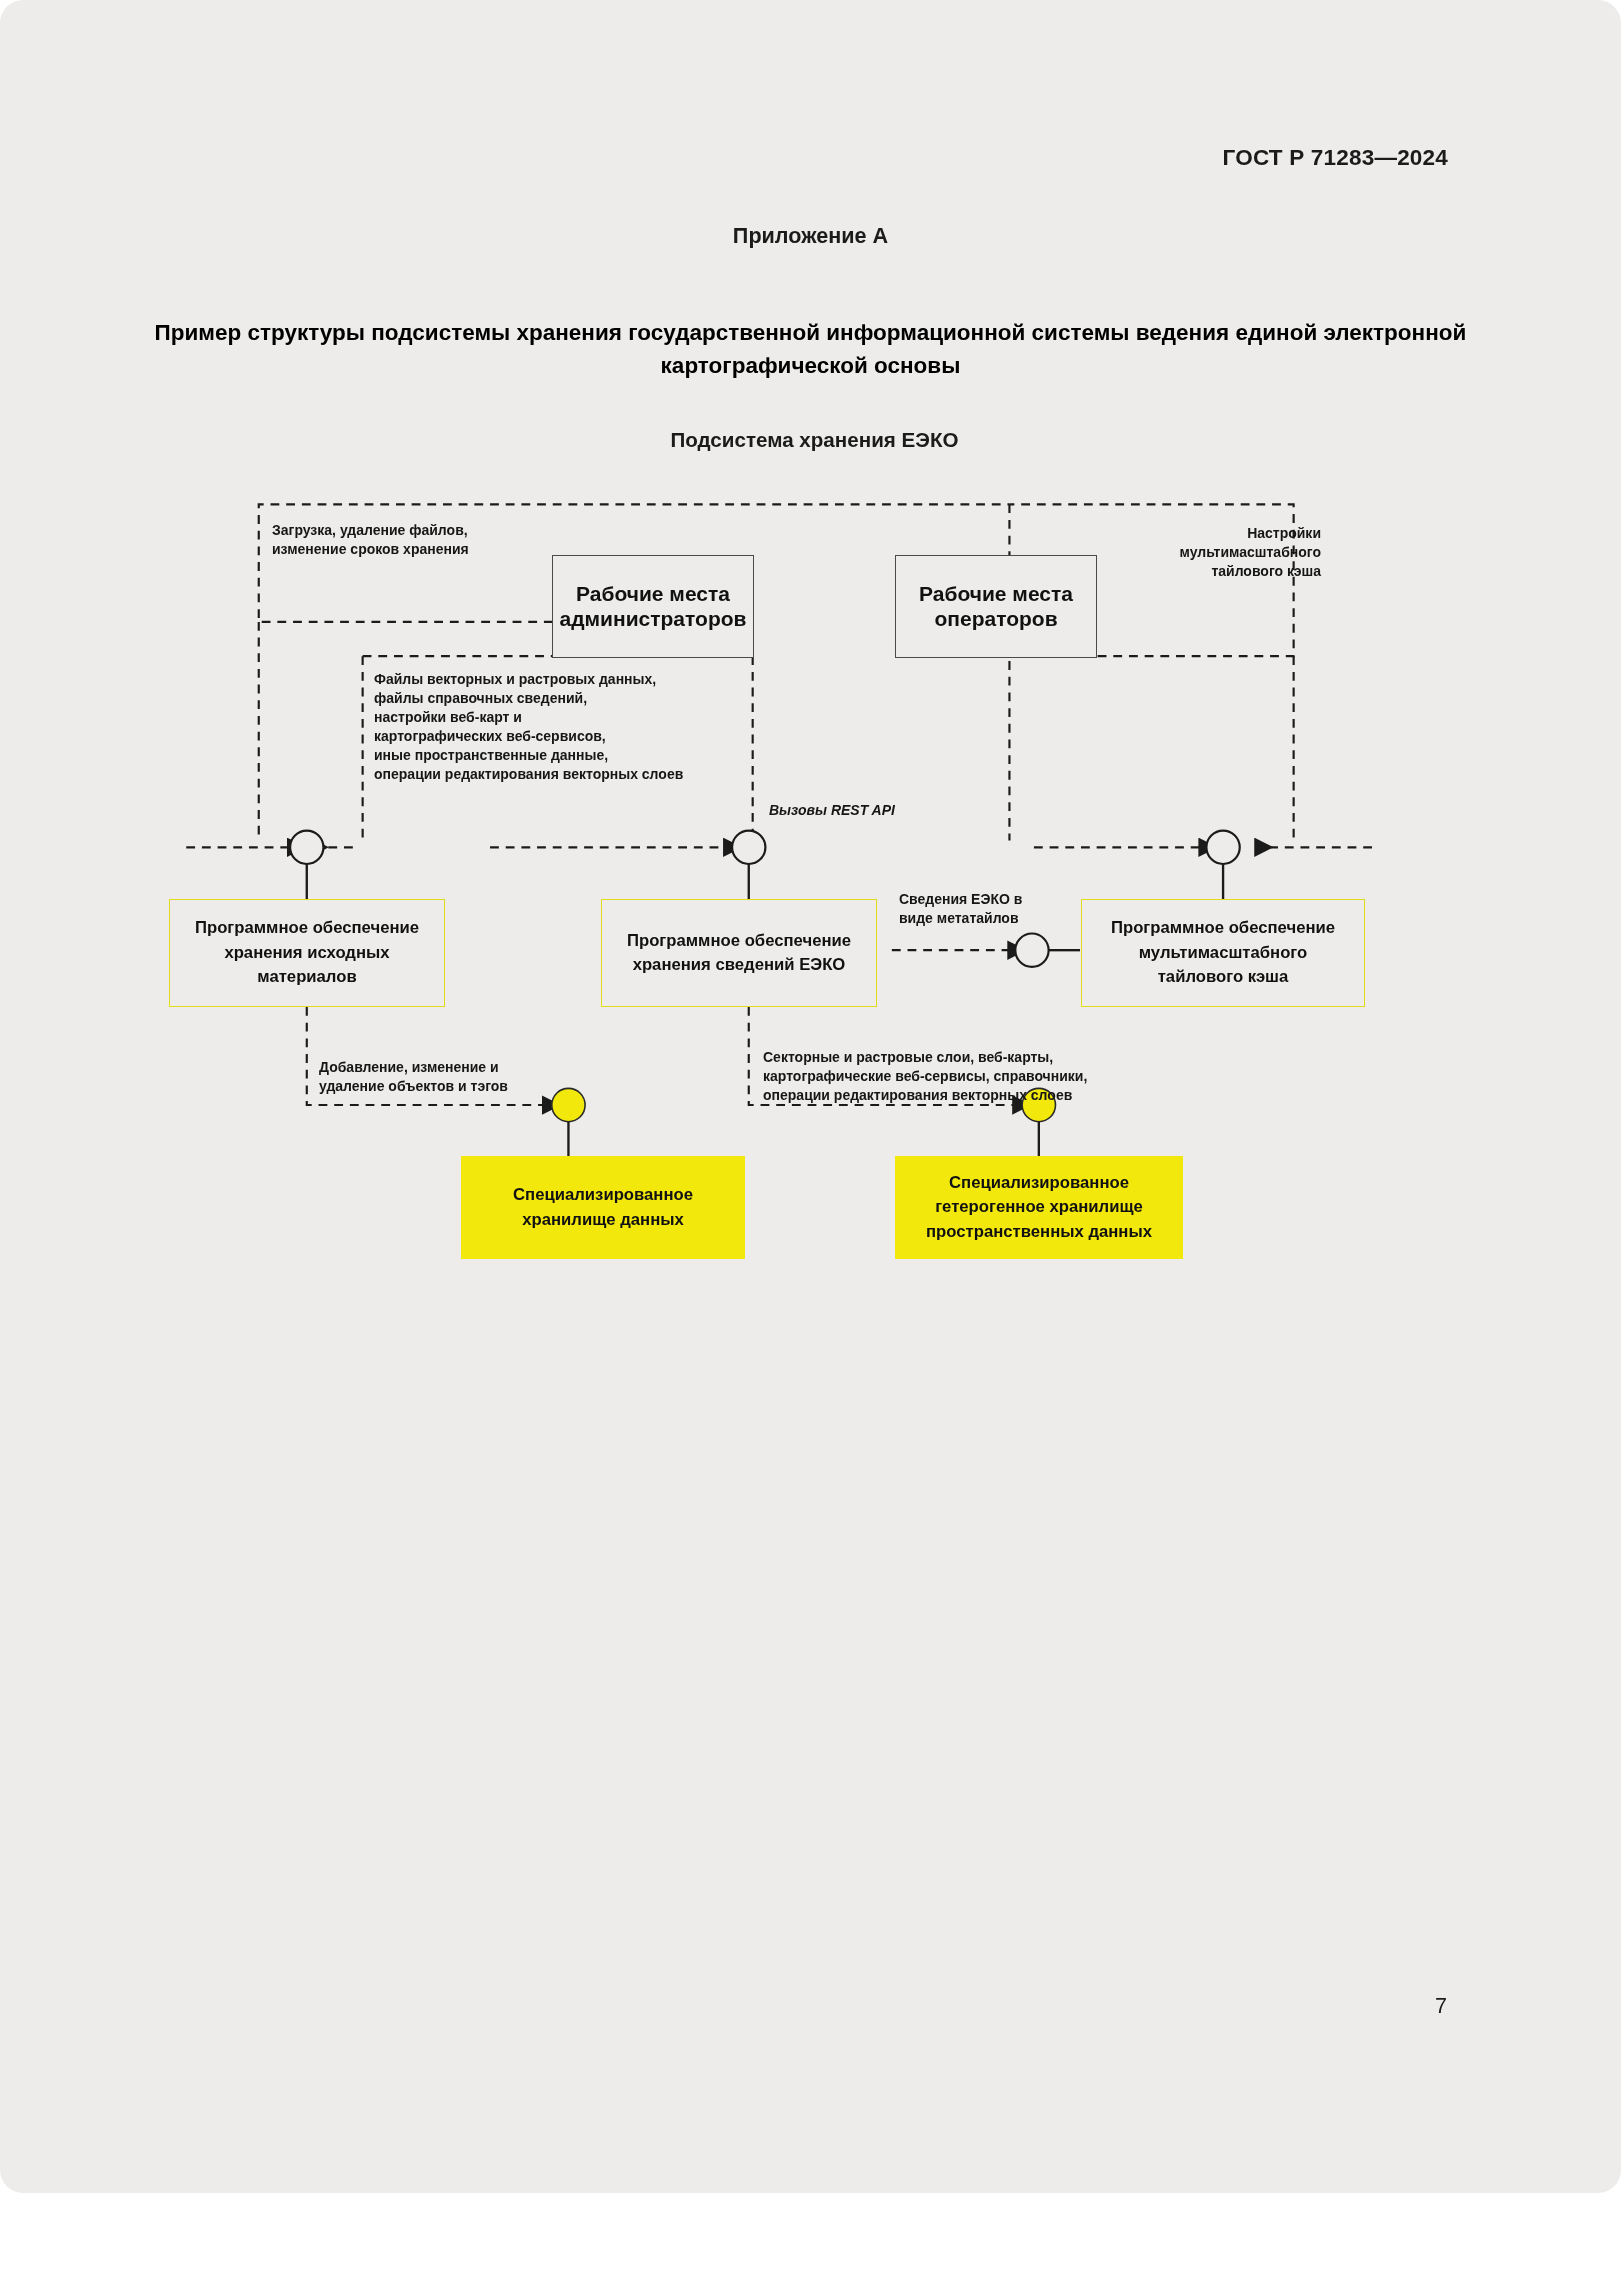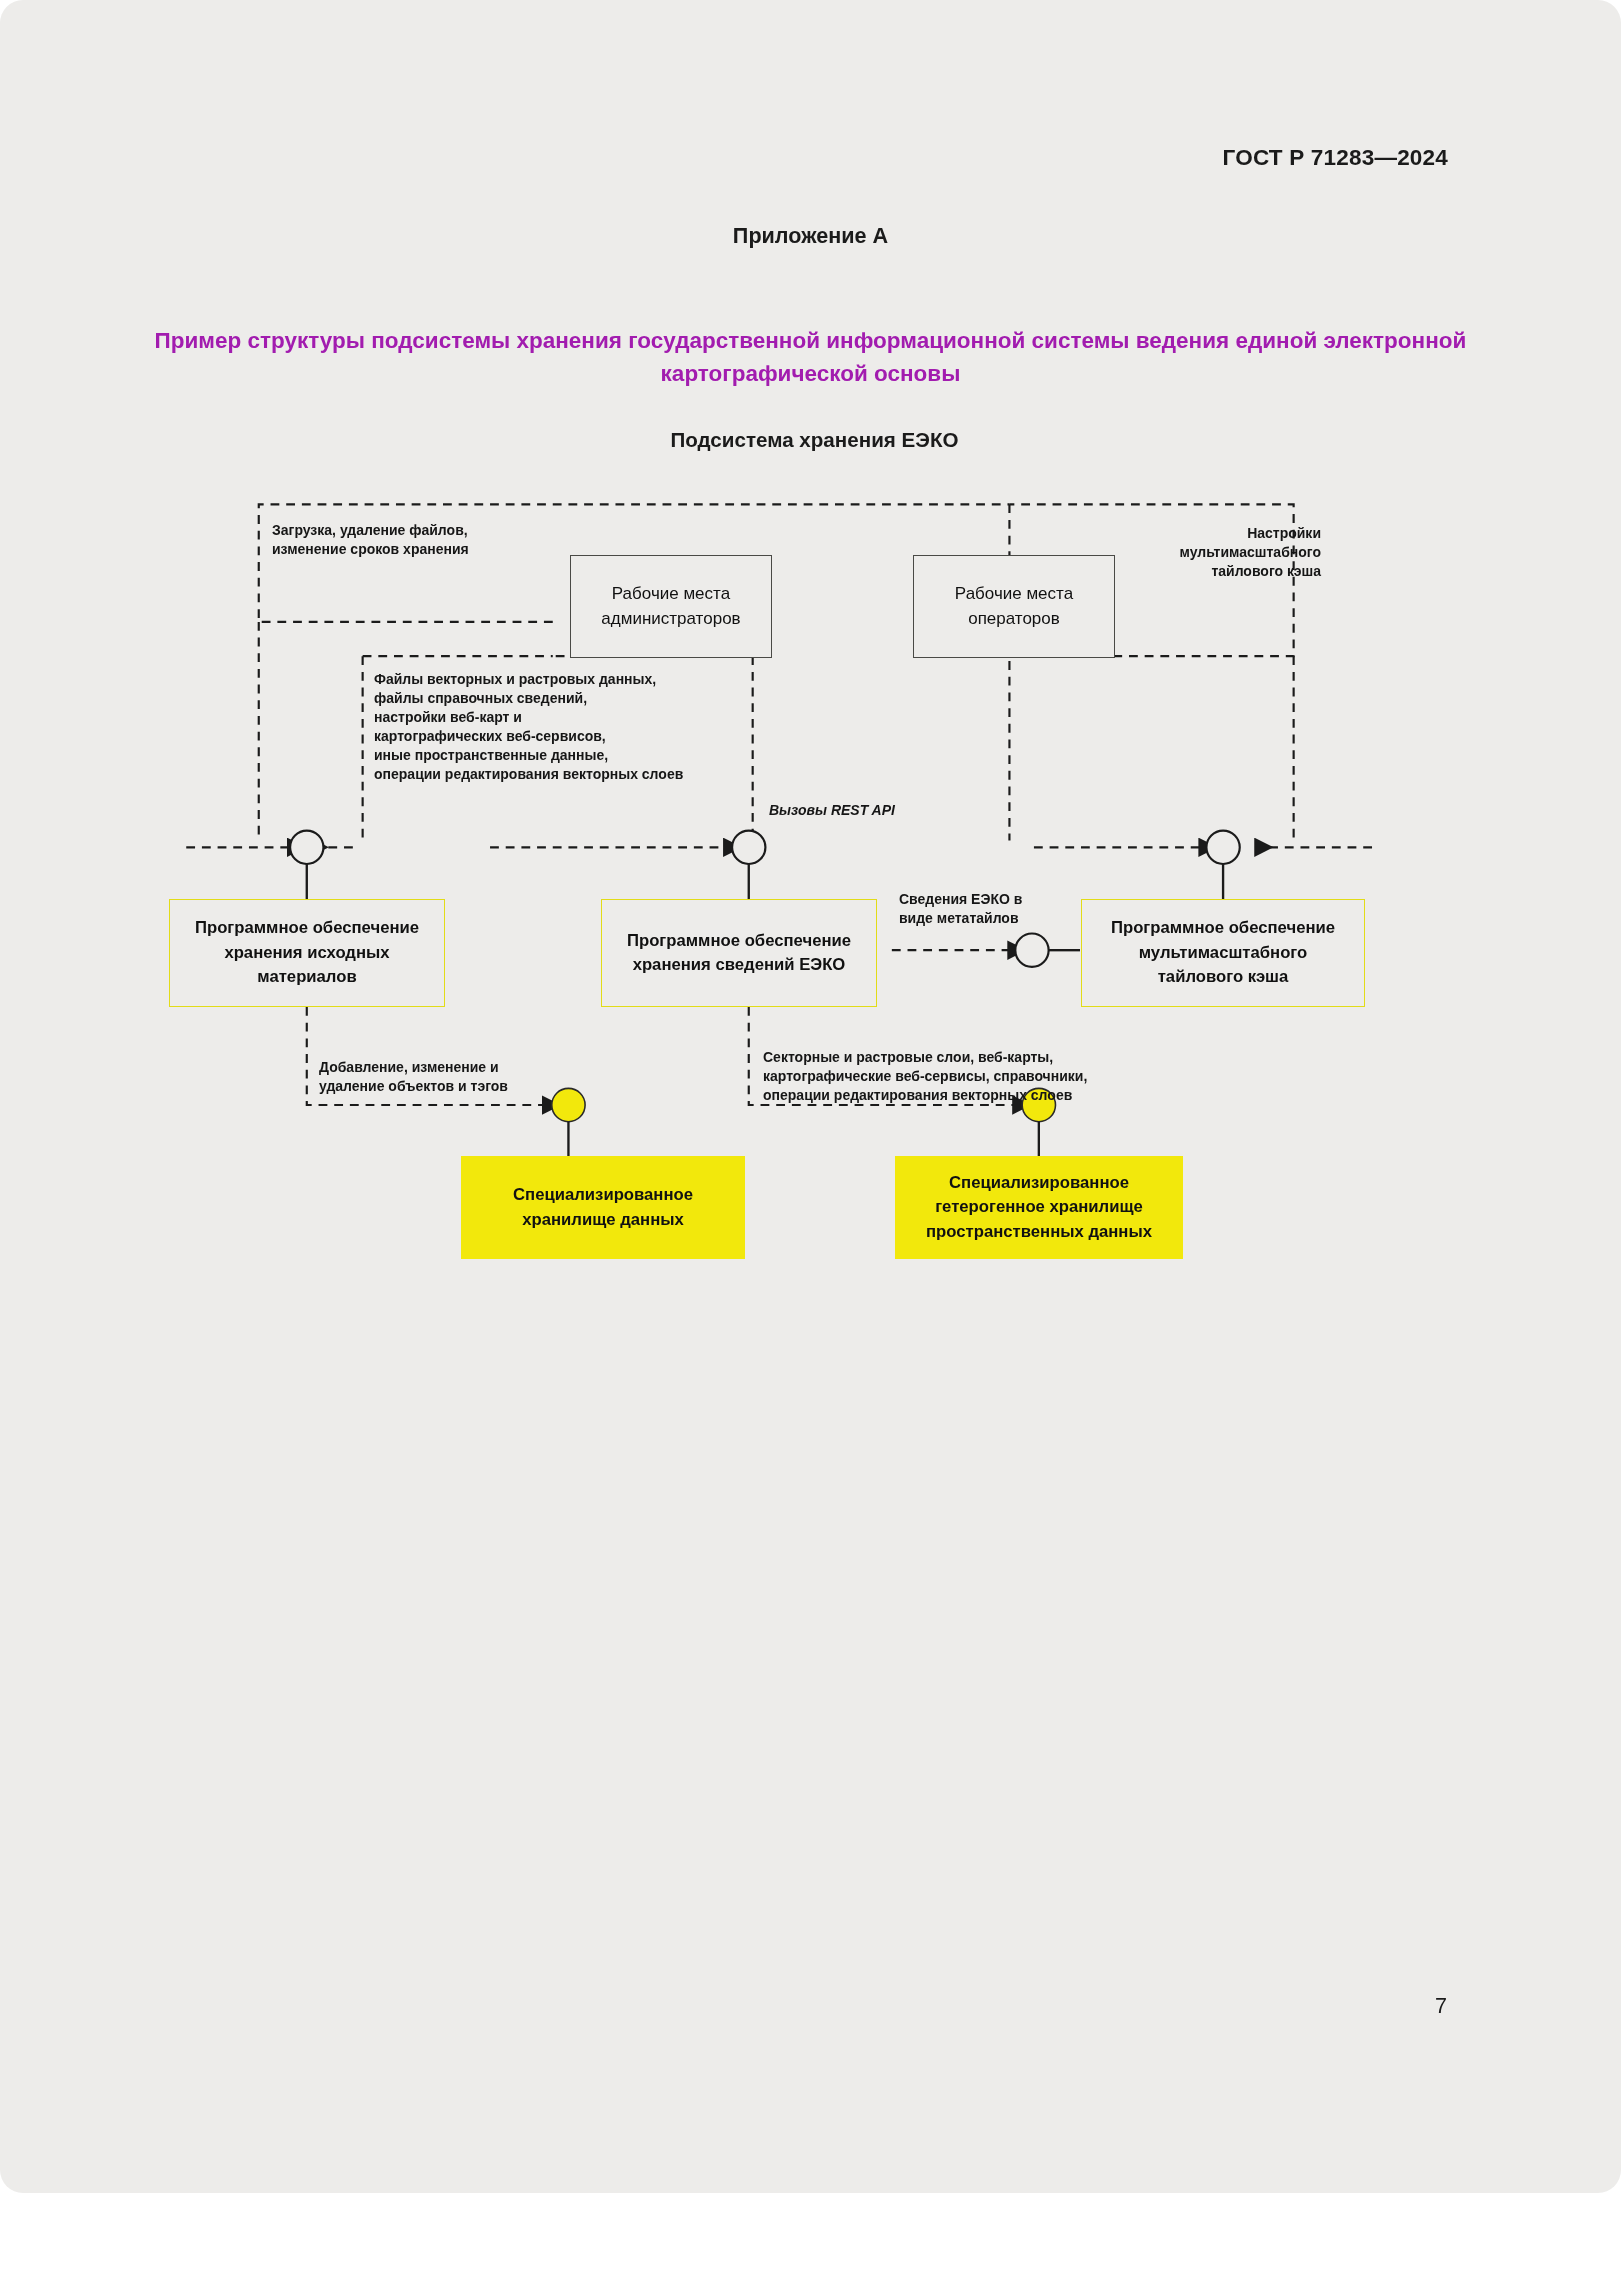--- a/index.html
+++ b/index.html
@@ -42,27 +42,27 @@
     top: 257px;
     left: 0;
     width: 1621px;
     text-align: center;
     font-size: 21.6px;
     font-weight: 400;
     color: #1b1b1b;
   }
   .doc-title {
     position: absolute;
-    top: 324px;
+    top: 316px;
     left: 147px;
     width: 1327px;
     text-align: center;
     font-size: 22.5px;
     font-weight: 700;
-    color: #a21caf;
+    color: #000000;
     line-height: 33px;
   }
   .fig-title {
     position: absolute;
     top: 428px;
     left: 4px;
     width: 1621px;
     text-align: center;
     font-size: 20.6px;
     font-weight: 700;
@@ -90,24 +90,23 @@
     box-sizing: border-box;
     display: flex;
     align-items: center;
     justify-content: center;
     text-align: center;
     color: #111111;
   }
   .node-plain {
     background: #edecea;
     border: 1.6px solid #4a4a46;
-    font-size: 17px;
-    font-weight: 400;
+    font-size: 21px;
+    font-weight: 700;
     line-height: 24.5px;
-    margin-left: 18px;
   }
   .node-sw {
     background: #edecea;
     border: 1.6px solid #e2dc18;
     font-size: 16.7px;
     font-weight: 700;
     line-height: 24.5px;
   }
   .node-store {
     background: #f2e80c;

